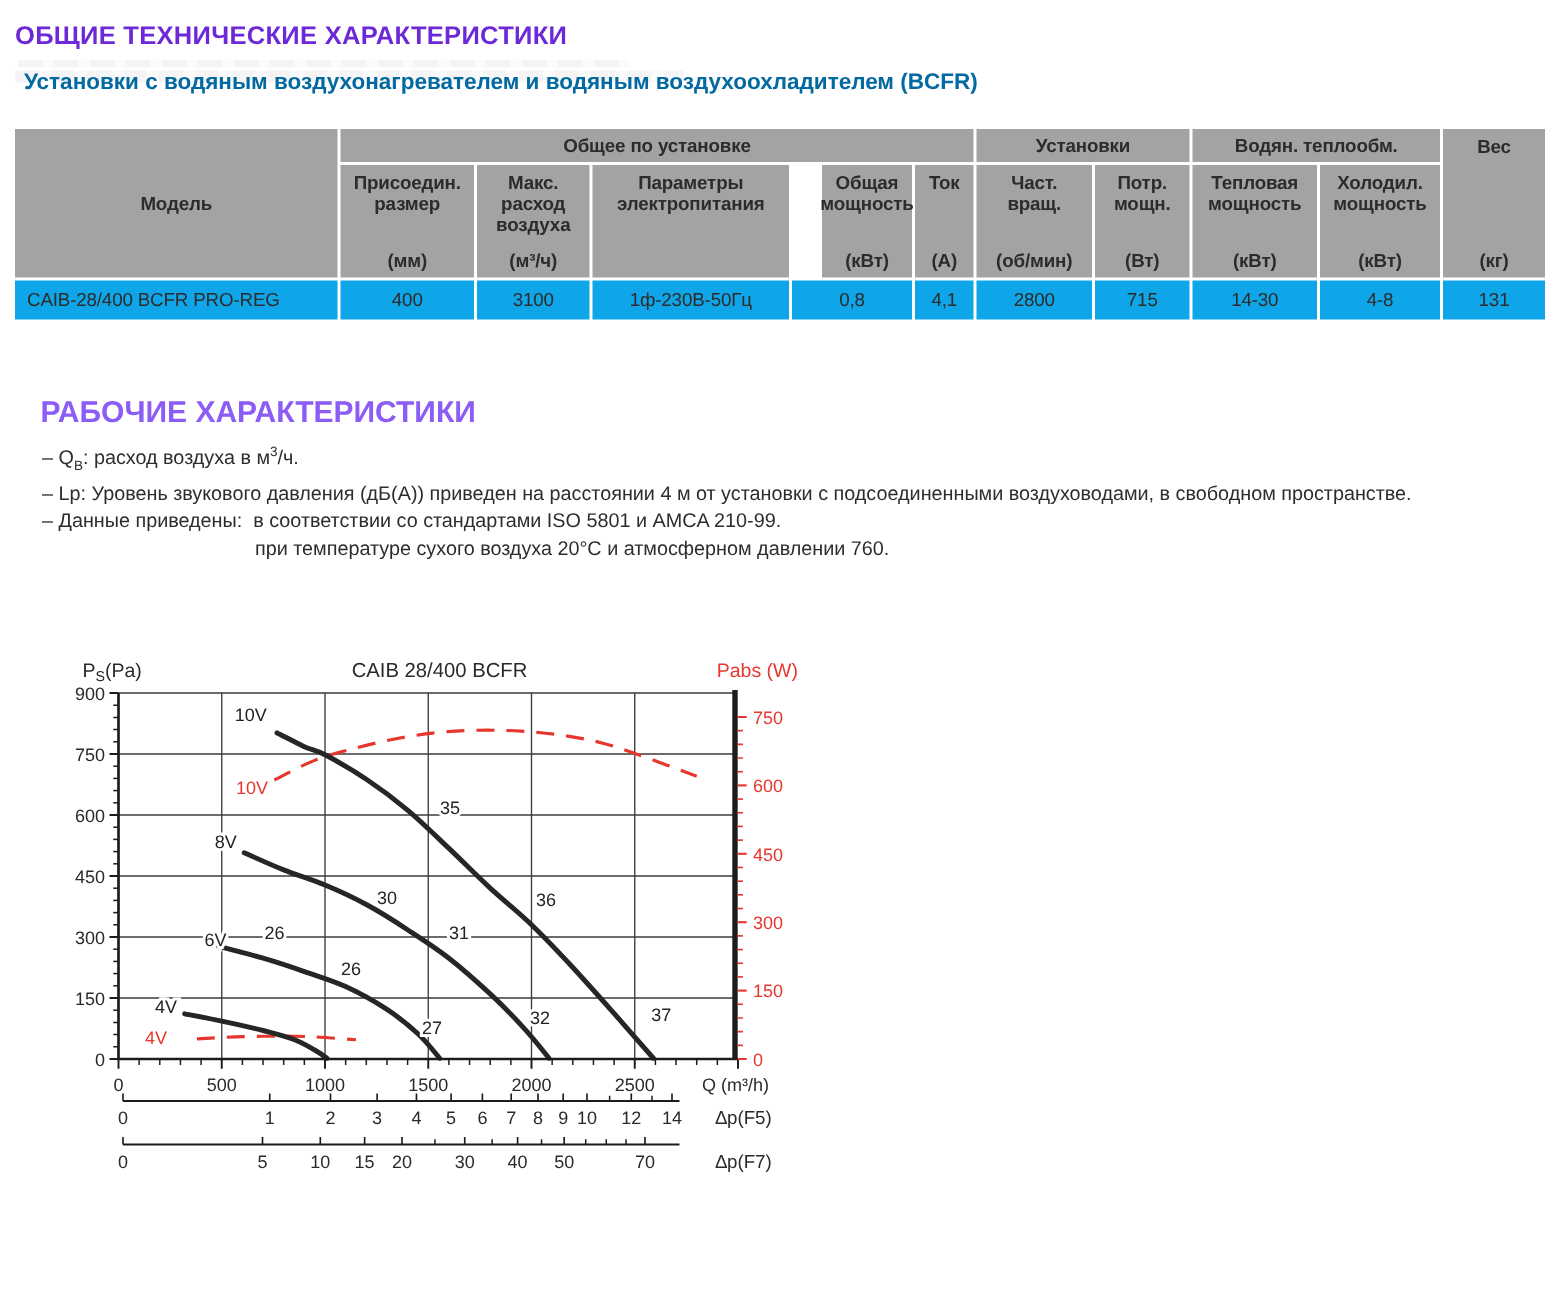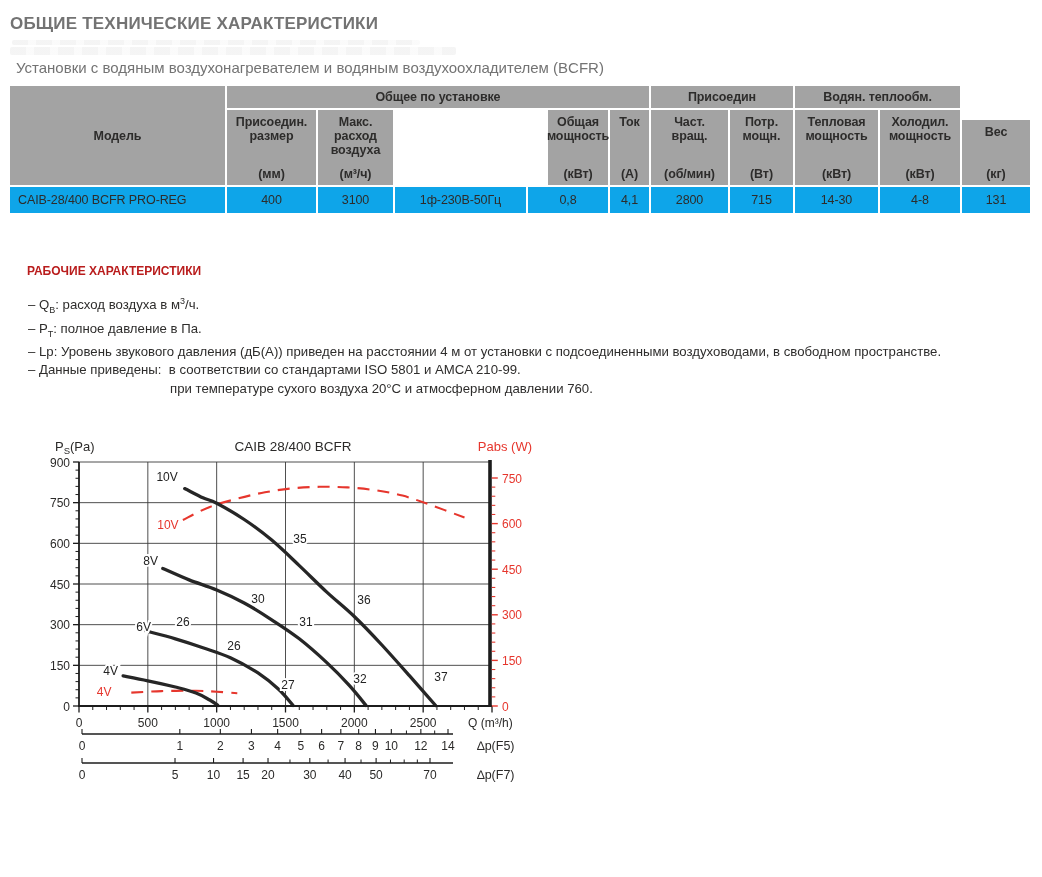--- a/index.html
+++ b/index.html
@@ -1,59 +1,61 @@
 <!DOCTYPE html>
 <html><head>
 <meta charset="utf-8">
 <style>
   html,body{margin:0;padding:0;background:#fff;}
   body{width:1042px;height:877px;position:relative;font-family:"Liberation Sans",sans-serif;color:#2a2a2a;overflow:hidden;}
   .abs{position:absolute;}
-  #main-title{left:10px;top:14px;font-size:17px;font-weight:bold;letter-spacing:.2px;color:#737373;}
+  #main-title{left:10px;top:14px;font-size:17px;font-weight:bold;letter-spacing:.2px;color:#6d28d9;}
   .artifact{background:repeating-linear-gradient(90deg,#ececec 0 16px,#f7f7f7 16px 24px);opacity:.55;border-radius:2px;}
-  #subtitle{left:16px;top:59px;font-size:15px;font-weight:normal;color:#737373;}
+  #subtitle{left:16px;top:46px;font-size:15px;font-weight:bold;color:#0369a1;}
 
   
   #spec-table{left:10px;top:86px;display:grid;gap:2px;background:#fff;}
   .cell{background:#a3a3a3;color:#2d2c2b;font-size:12.5px;display:flex;align-items:center;justify-content:center;text-align:center;letter-spacing:-0.1px;}
   .cell.hdr{font-weight:bold;}
   .cell.col-hdr{flex-direction:column;justify-content:space-between;padding:5px 2px 4px 2px;white-space:pre-line;line-height:14px;}
   .cell.data{background:#0ea5e9;font-size:12.5px;}
   .cell.model-val{justify-content:flex-start;padding-left:8px;text-align:left;}
   .unit{font-weight:bold;}
 
-  #working-heading{left:27px;top:264px;font-size:12px;font-weight:bold;color:#b91c1c;}
+  #working-heading{left:27px;top:264px;font-size:20px;font-weight:bold;color:#8b5cf6;}
   #notes{left:28px;top:292px;font-size:13.2px;color:#2e2d2c;}
   #notes .note-line{line-height:18.6px;white-space:pre-wrap;}
   #notes .indent{margin-left:142px;}
   #notes sub{font-size:9px;}
   #notes sup{font-size:9px;}
 
   #chart-svg{left:0;top:425px;}
   svg text{font-family:"Liberation Sans",sans-serif;}
 </style>
 </head>
 <body>
 
 <div class="abs" id="main-title">ОБЩИЕ ТЕХНИЧЕСКИЕ ХАРАКТЕРИСТИКИ</div>
 <div class="abs artifact" style="left:12px;top:40px;width:408px;height:5px;"></div>
 <div class="abs artifact" style="left:10px;top:47px;width:446px;height:8px;"></div>
 <div class="abs" id="subtitle">Установки с водяным воздухонагревателем и водяным воздухоохладителем (BCFR)</div>
 
 <div class="abs" id="spec-table" style="grid-template-columns: 215px 89px 75px 131px 80px 39px 77px 63px 83px 80px 68px; grid-template-rows: 22px 75px 26px;">
     <div class="cell hdr" style="grid-area: 1 / 1 / span 2 / span 1;">Модель</div>
     <div class="cell hdr" style="grid-area: 1 / 2 / span 1 / span 5;">Общее по установке</div>
-    <div class="cell hdr" style="grid-area: 1 / 7 / span 1 / span 2;">Присоедин</div>
+    <div class="cell hdr" style="grid-area: 1 / 7 / span 1 / span 2;">Установки</div>
     <div class="cell hdr" style="grid-area: 1 / 9 / span 1 / span 2;">Водян. теплообм.</div>
-    <div class="cell hdr col-hdr" style="grid-area: 1 / 11 / span 2 / span 1; margin-top: 34px;"><span>Вес</span><span class="unit">(кг)</span></div>
+    <div class="cell hdr col-hdr" style="grid-area: 1 / 11 / span 2 / span 1;"><span>Вес</span><span class="unit">(кг)</span></div>
     <div class="cell hdr col-hdr" style="grid-area: 2 / 2 / span 1 / span 1;"><span>Присоедин.
 размер</span><span class="unit">(мм)</span></div>
     <div class="cell hdr col-hdr" style="grid-area: 2 / 3 / span 1 / span 1;"><span>Макс.
 расход
 воздуха</span><span class="unit">(м³/ч)</span></div>
+    <div class="cell hdr col-hdr" style="grid-area: 2 / 4 / span 1 / span 1;"><span>Параметры
+электропитания</span><span class="unit"></span></div>
     <div class="cell hdr col-hdr" style="grid-area: 2 / 5 / span 1 / span 1; margin-left: 20px;"><span>Общая
 мощность</span><span class="unit">(кВт)</span></div>
     <div class="cell hdr col-hdr" style="grid-area: 2 / 6 / span 1 / span 1;"><span>Ток</span><span class="unit">(А)</span></div>
     <div class="cell hdr col-hdr" style="grid-area: 2 / 7 / span 1 / span 1;"><span>Част.
 вращ.</span><span class="unit">(об/мин)</span></div>
     <div class="cell hdr col-hdr" style="grid-area: 2 / 8 / span 1 / span 1;"><span>Потр.
 мощн.</span><span class="unit">(Вт)</span></div>
     <div class="cell hdr col-hdr" style="grid-area: 2 / 9 / span 1 / span 1;"><span>Тепловая
 мощность</span><span class="unit">(кВт)</span></div>
     <div class="cell hdr col-hdr" style="grid-area: 2 / 10 / span 1 / span 1;"><span>Холодил.
@@ -67,21 +69,20 @@
     <div class="cell data" style="grid-area: 3 / 7 / span 1 / span 1;">2800</div>
     <div class="cell data" style="grid-area: 3 / 8 / span 1 / span 1;">715</div>
     <div class="cell data" style="grid-area: 3 / 9 / span 1 / span 1;">14-30</div>
     <div class="cell data" style="grid-area: 3 / 10 / span 1 / span 1;">4-8</div>
     <div class="cell data" style="grid-area: 3 / 11 / span 1 / span 1;">131</div>
   </div>
 
 <div class="abs" id="working-heading">РАБОЧИЕ ХАРАКТЕРИСТИКИ</div>
 <div class="abs" id="notes">
     <div class="note-line">– Q<sub>В</sub>: расход воздуха в м<sup>3</sup>/ч.</div>
-    <div class="note-line">– P<sub>Т</sub>: полное давление в Па.</div>
     <div class="note-line">– Lp: Уровень звукового давления (дБ(А)) приведен на расстоянии 4 м от установки с подсоединенными воздуховодами, в свободном пространстве.</div>
     <div class="note-line">– Данные приведены:  в соответствии со стандартами ISO 5801 и AMCA 210-99.</div>
     <div class="note-line indent">при температуре сухого воздуха 20°C и атмосферном давлении 760.</div>
   </div>
 
 <svg class="abs" id="chart-svg" width="560" height="368" viewBox="0 0 560 368">
     <g>
       <line x1="147.83333333333331" y1="37" x2="147.83333333333331" y2="281" stroke="#3b3b3b" stroke-width="0.9"></line>
       <line x1="216.66666666666666" y1="37" x2="216.66666666666666" y2="281" stroke="#3b3b3b" stroke-width="0.9"></line>
       <line x1="285.5" y1="37" x2="285.5" y2="281" stroke="#3b3b3b" stroke-width="0.9"></line>

